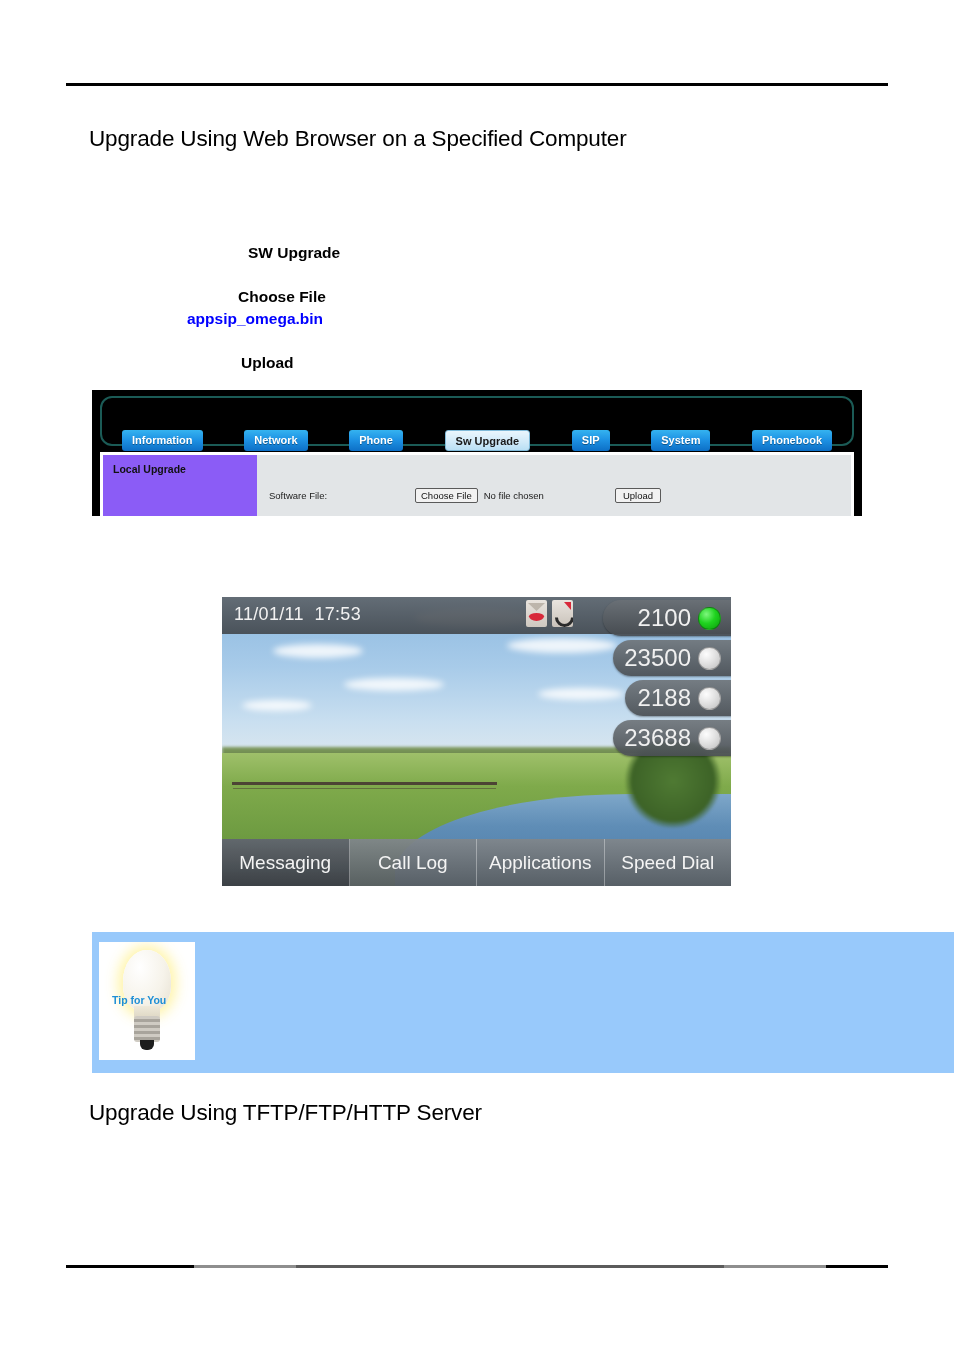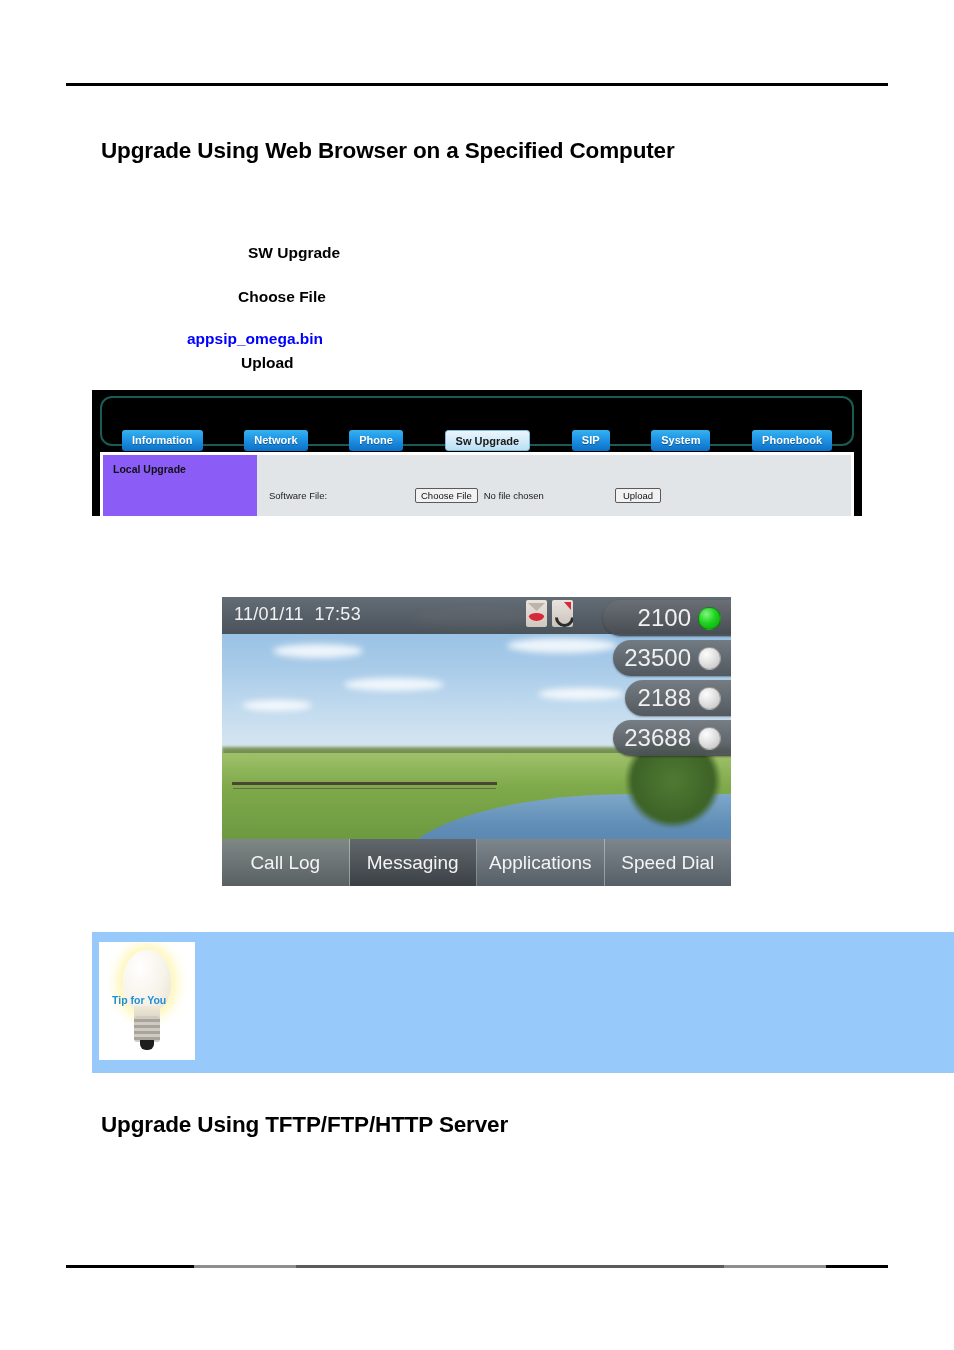--- a/index.html
+++ b/index.html
@@ -37,41 +37,41 @@
     top: 0;
     height: 3px;
   }
   .seg-a { left: 128px; width: 102px; background: #8e8e8e; }
   .seg-b { left: 230px; width: 428px; background: #5b5b5b; }
   .seg-c { left: 658px; width: 102px; background: #8e8e8e; }
 
   
   h1.section-title {
     position: absolute;
-    margin: 12px;
+    margin: 0;
     font-size: 22.5px;
-    font-weight: bold;
+    font-weight: normal;
     color: #000000;
     letter-spacing: -0.15px;
     white-space: nowrap;
   }
   #title-web { left: 89px; top: 126px; }
   #title-tftp { left: 89px; top: 1100px; }
 
   
   .caption {
     position: absolute;
     font-size: 15.5px;
     font-weight: bold;
     color: #000000;
     white-space: nowrap;
   }
   #cap-sw      { left: 248px; top: 244px; }
   #cap-choose  { left: 238px; top: 288px; }
-  #cap-file    { left: 187px; top: 310px; color: #0000ff; margin-top: 20px; }
+  #cap-file    { left: 187px; top: 310px; color: #0000ff; }
   #cap-upload  { left: 241px; top: 354px; }
 
   
   .webui {
     position: absolute;
     left: 92px;
     top: 390px;
     width: 770px;
     height: 126px;
     background: #000000;
@@ -509,22 +509,22 @@
       <span class="linekey-label">2188</span>
       <span class="led off"></span>
     </div>
     <div class="linekey k3">
       <span class="linekey-label">23688</span>
       <span class="led off"></span>
     </div>
   </div>
 
   <div class="softkeys">
+    <div class="softkey dark">Messaging</div>
     <div class="softkey">Call Log</div>
-    <div class="softkey dark">Messaging</div>
     <div class="softkey">Applications</div>
     <div class="softkey">Speed Dial</div>
   </div>
 </div>
 
 <div class="tipbox">
   <div class="tip-img">
     <div class="bulb-glass"></div>
     <div class="bulb-neck"></div>
     <div class="bulb-screw"></div>

